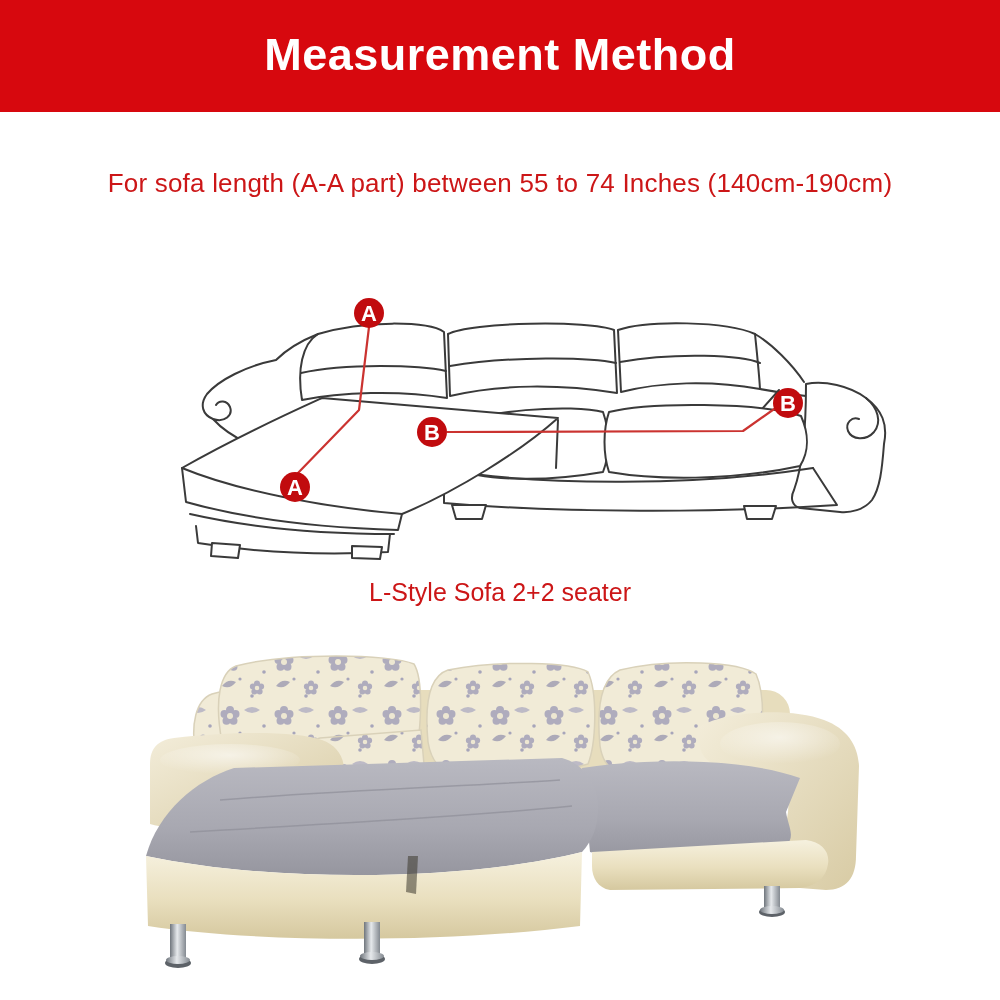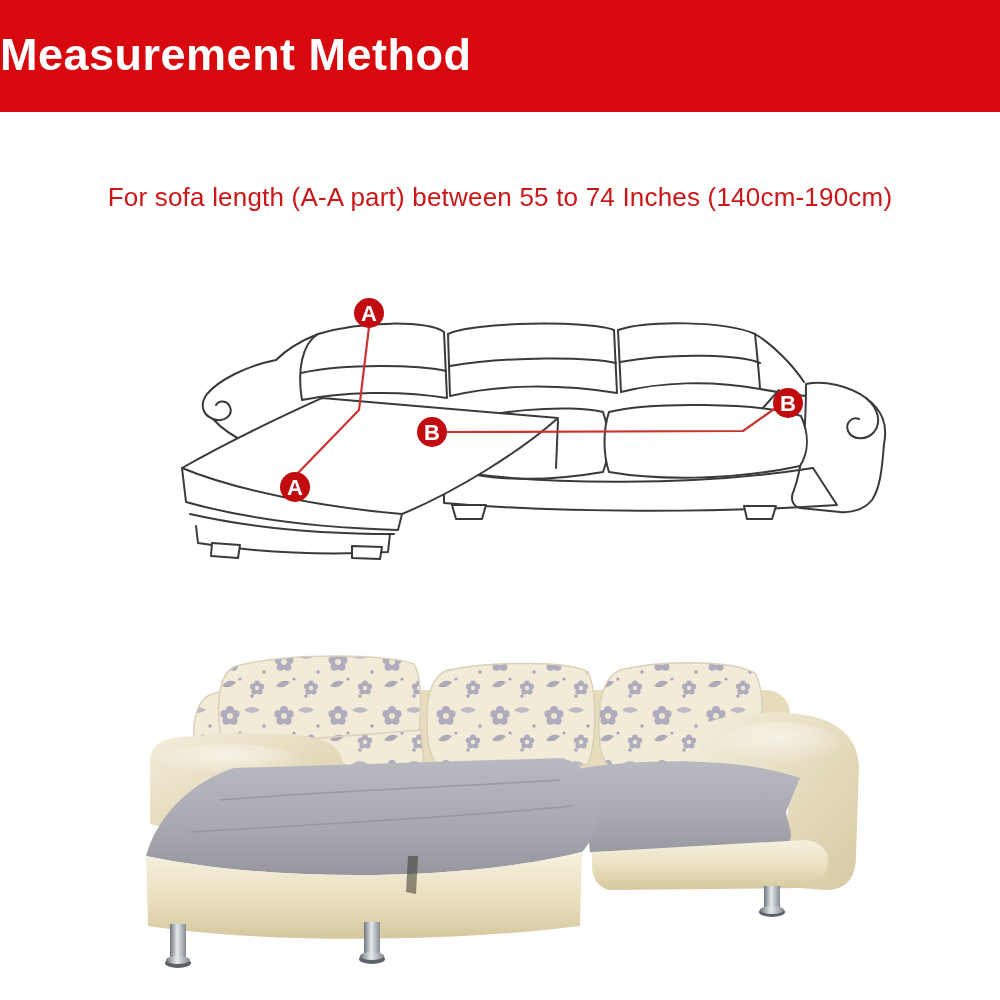--- a/index.html
+++ b/index.html
@@ -3,26 +3,26 @@
 <meta charset="utf-8">
 <style>
   :root{
     --banner-bg:#d7080e; --banner-text:#ffffff; --accent-text:#cc1617;
     --marker-fill:#c10b0e; --measure-line:#cb3330; --outline:#3a3a3a;
   }
   html,body{margin:0;padding:0;background:#ffffff;}
   .page{position:relative;width:1000px;height:1000px;background:#fff;overflow:hidden;
         font-family:"Liberation Sans", sans-serif;}
   .banner{position:absolute;left:0;top:0;width:1000px;height:112px;
-          background:var(--banner-bg);display:flex;align-items:center;
+          background:var(--banner-bg);display:flex;align-items:center;justify-content:center;
           padding-bottom:2px;box-sizing:border-box;}
   .banner h1{margin:0;color:var(--banner-text);font-size:45px;font-weight:bold;letter-spacing:.5px;}
   .spec{position:absolute;left:0;width:1000px;text-align:center;color:var(--accent-text);
         font-size:26px;letter-spacing:.2px;}
-  .spec1{top:170px;margin-top:12px;}
+  .spec1{top:156px;margin-top:12px;}
   .spec2{top:219px;}
   .caption{position:absolute;left:0;top:578px;width:1000px;text-align:center;
            color:var(--accent-text);font-size:25px;}
   svg.diagram{position:absolute;left:0;top:288px;}
   svg.photo{position:absolute;left:0;top:648px;}
   .ln{fill:none;stroke:var(--outline);stroke-width:2;stroke-linecap:round;stroke-linejoin:round;}
   .lnf{fill:#ffffff;stroke:var(--outline);stroke-width:2;stroke-linejoin:round;}
   .measure{fill:none;stroke:var(--measure-line);stroke-width:2.2;stroke-linejoin:round;}
   .marker{fill:var(--marker-fill);}
   .marker-label{fill:#ffffff;font-family:"Liberation Sans",sans-serif;font-size:22px;
@@ -96,20 +96,21 @@
     <g>
       <circle class="marker" cx="432" cy="432" r="15"></circle>
       <text class="marker-label" x="432" y="440">B</text>
     </g>
     <g>
       <circle class="marker" cx="788" cy="403" r="15"></circle>
       <text class="marker-label" x="788" y="411">B</text>
     </g>
   </svg>
 
+  <div class="caption">L-Style Sofa 2+2 seater</div>
 
   <svg class="photo" width="1000" height="352" viewBox="0 648 1000 352">
     <defs>
       <linearGradient id="cream" x1="0" y1="0" x2="0" y2="1">
         <stop offset="0" stop-color="#f6f1df"></stop>
         <stop offset="0.55" stop-color="#e9dfbe"></stop>
         <stop offset="1" stop-color="#d5c89f"></stop>
       </linearGradient>
       <linearGradient id="creamArm" x1="0" y1="0" x2="1" y2="1">
         <stop offset="0" stop-color="#f3edda"></stop>

